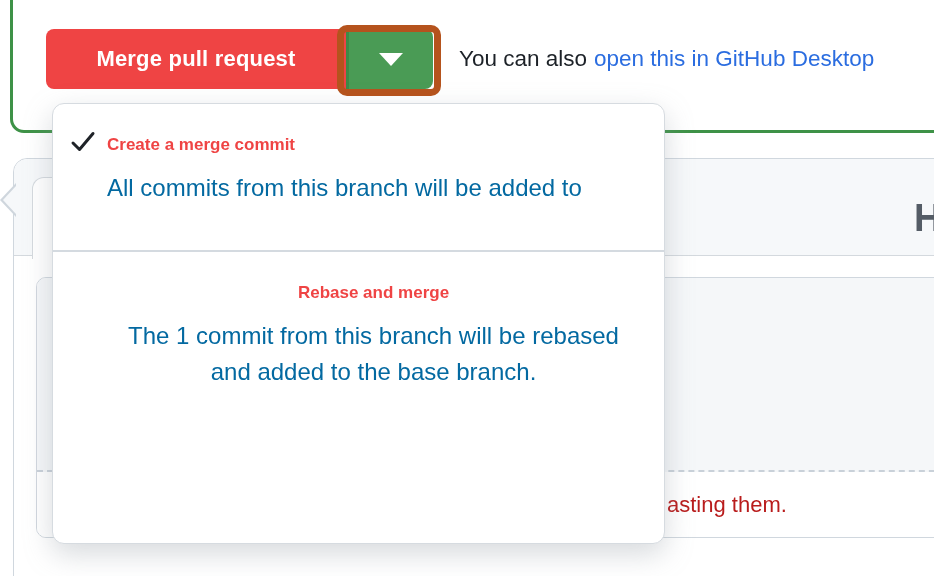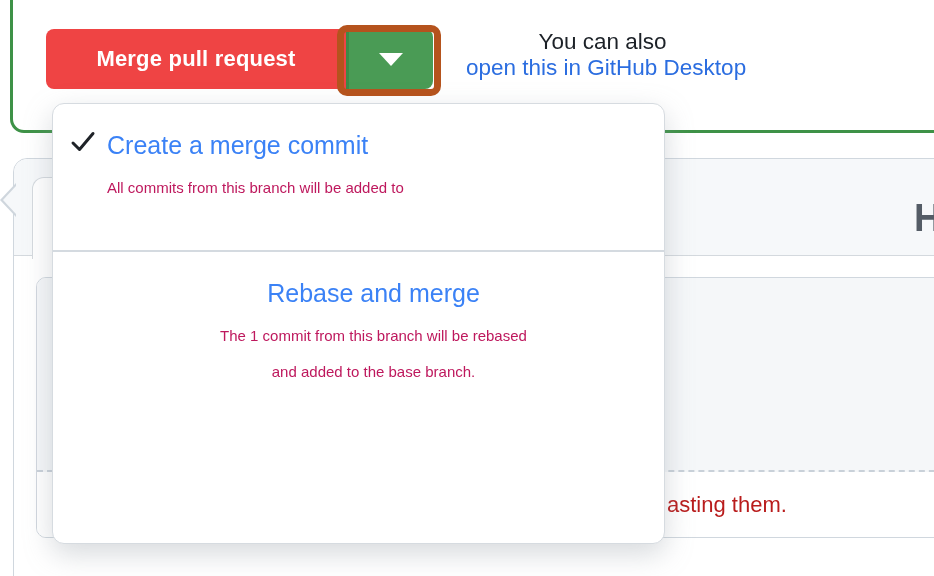--- a/index.html
+++ b/index.html
@@ -30,21 +30,21 @@
     width:0;height:0;border-left:12px solid transparent;
     border-right:12px solid transparent;border-top:13px solid #ffffff;
   }
   .annotation{
     position:absolute;left:337px;top:25px;width:104px;height:71px;
     border:7px solid #b5531d;border-radius:10px;box-sizing:border-box;
     z-index:70;pointer-events:none;
   }
   .caption{
     position:absolute;left:459px;top:29px;height:60px;z-index:2;
-    display:flex;align-items:center;font-size:22.5px;color:#1c2127;white-space:nowrap;flex-direction:column;
+    display:flex;align-items:center;font-size:22.5px;color:#1c2127;white-space:nowrap;
   }
   .caption a{color:#2b6de0;text-decoration:none;margin-left:7px;cursor:pointer;text-align:right;}
   
   .comment-box{
     position:absolute;left:13px;top:158px;width:990px;height:470px;
     background:#ffffff;border:1.5px solid #d0d7de;border-radius:14px;
     overflow:hidden;z-index:3;
   }
   .comment-header{
     position:absolute;left:0;top:0;right:0;height:96px;
@@ -91,22 +91,22 @@
     position:absolute;left:52px;top:103px;width:613px;height:441px;
     background:#ffffff;border:1px solid #d6dbe0;border-radius:12px;
     box-shadow:0 10px 28px rgba(140,149,159,.35);
     z-index:50;box-sizing:border-box;overflow:hidden;
   }
   .menu-item{position:relative;box-sizing:border-box;padding:26px 24px 0 54px;cursor:pointer;}
   .menu-item.h1{height:146px;}
   .menu-item.h2{height:146px;}
   .menu-item.h3{height:145px;text-align:center;}
   .menu-divider{height:1px;background:#d4dae0;}
-  .mi-title{font-size:25px;font-weight:400;color:#3b82f6;line-height:30px;margin-bottom:10px;}
-  .mi-desc{font-size:15px;color:#be185d;line-height:36px;}
+  .mi-title{font-size:17px;font-weight:700;color:#ef4444;line-height:30px;margin-bottom:10px;}
+  .mi-desc{font-size:24px;color:#0369a1;line-height:36px;}
   .check{position:absolute;left:17px;top:25px;width:26px;height:26px;}
 </style>
 </head>
 <body>
 
 <div id="stage">
 
   <div class="green-box"></div>
 
   <div class="merge-btn">

